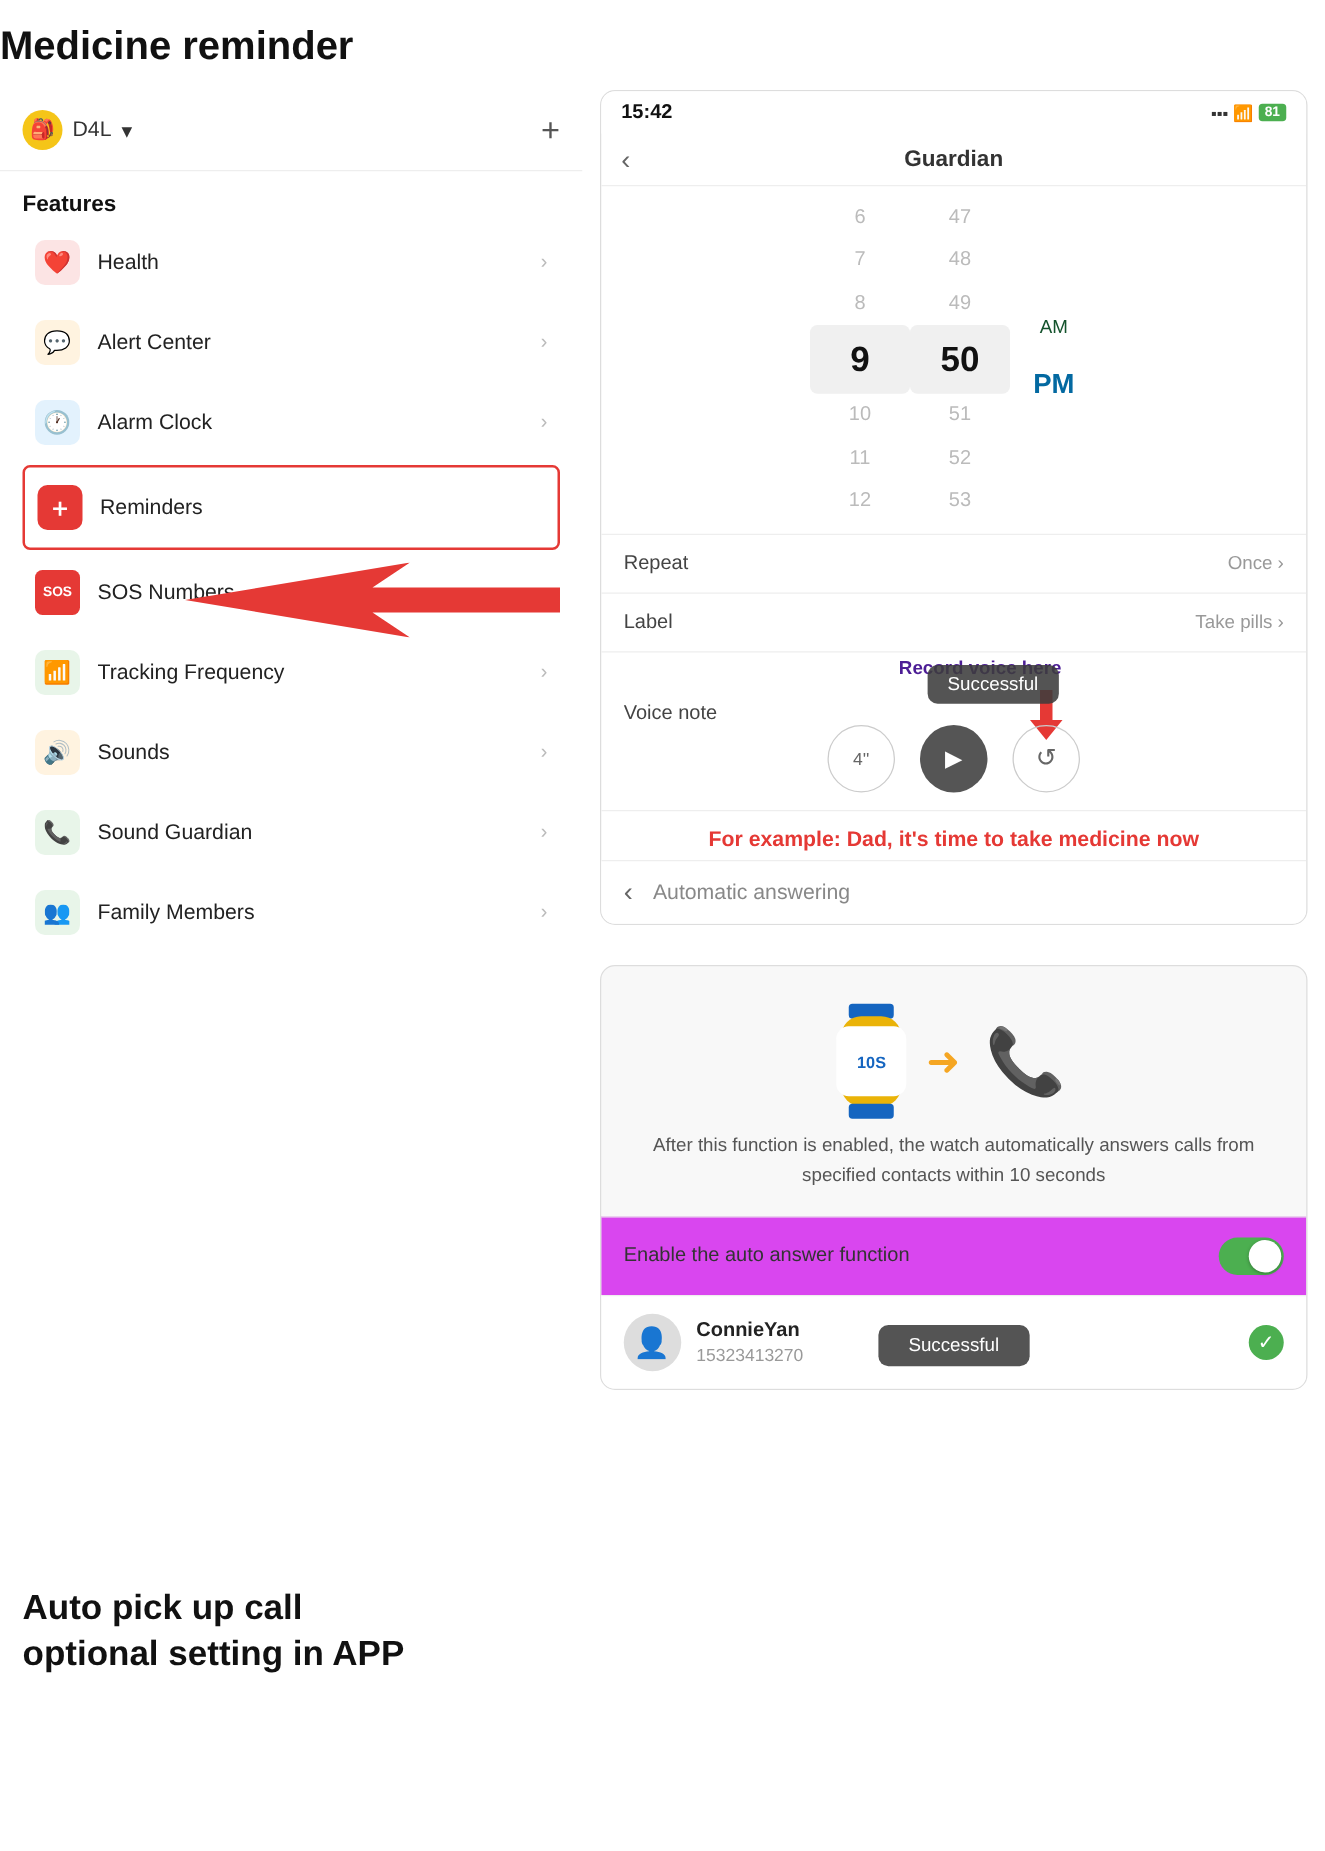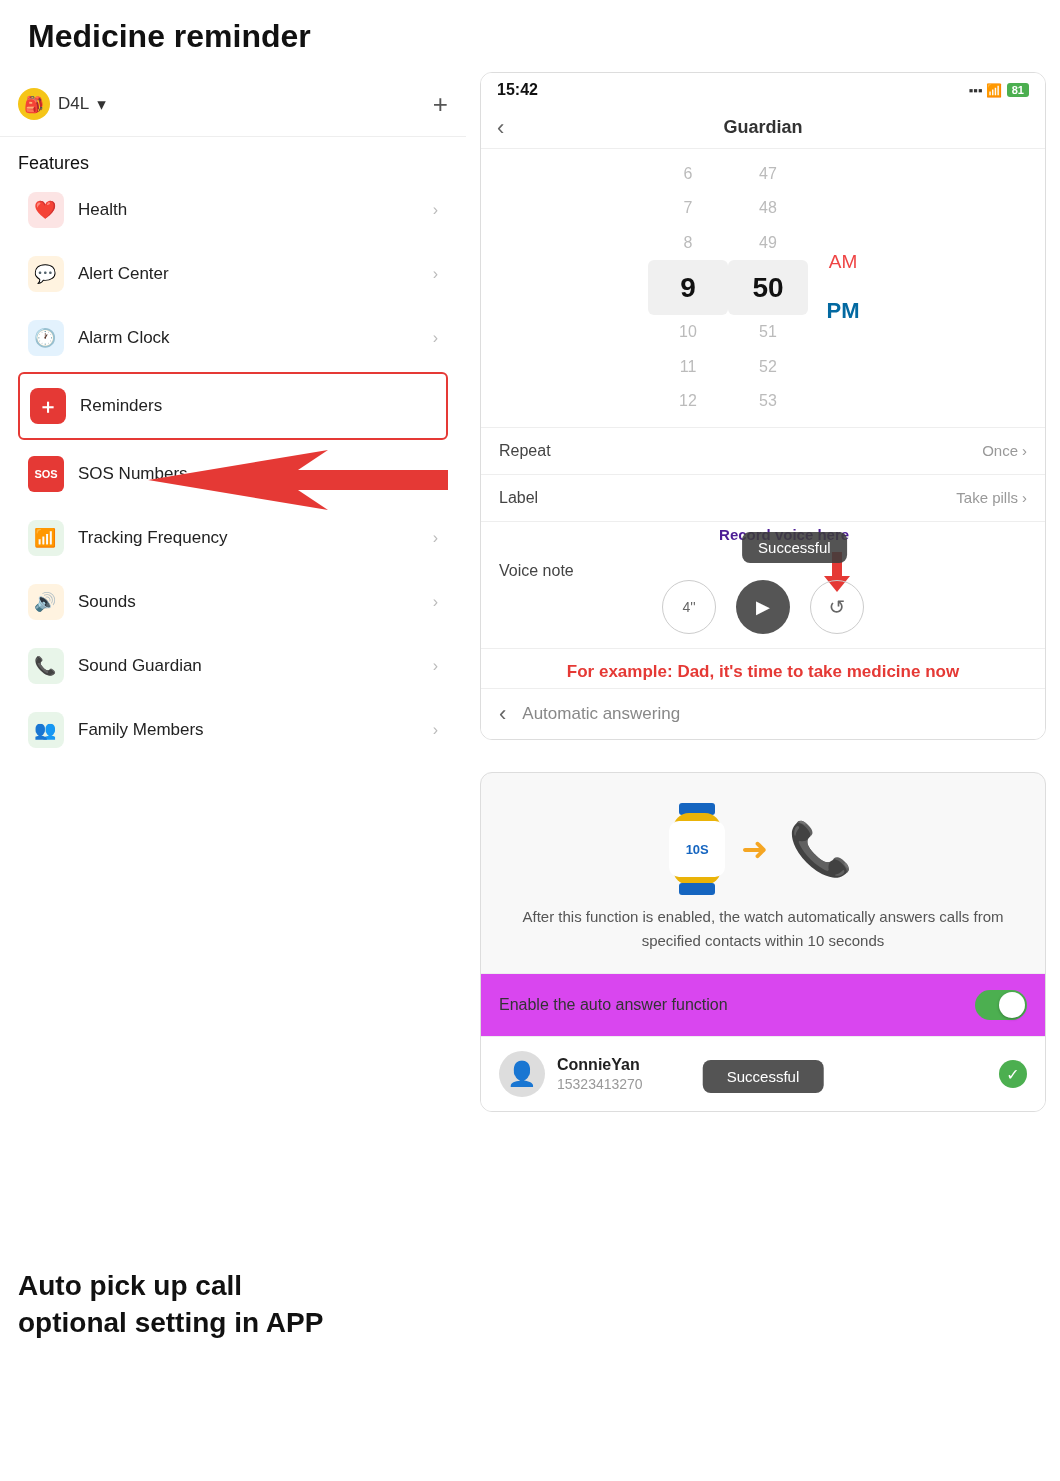--- a/index.html
+++ b/index.html
@@ -9,21 +9,21 @@
       font-family: -apple-system, BlinkMacSystemFont, 'Segoe UI', sans-serif;
       background: #fff;
       overflow: hidden;
       position: relative;
     }
 
     
     .page-title {
       position: absolute;
       top: 18px;
-      left: 28px;
+      left: 0;
       font-size: 32px;
       font-weight: 700;
       color: #111;
     }
 
     
     .left-panel {
       position: absolute;
       top: 72px;
       left: 0;
@@ -64,21 +64,21 @@
       color: #555;
       cursor: pointer;
     }
 
     .features-section {
       padding: 16px 18px 8px;
     }
 
     .features-title {
       font-size: 18px;
-      font-weight: 400;
+      font-weight: 700;
       color: #111;
       margin-bottom: 4px;
     }
 
     .menu-item {
       display: flex;
       align-items: center;
       justify-content: space-between;
       padding: 14px 10px;
       cursor: pointer;
@@ -233,22 +233,22 @@
       padding: 8px 0;
     }
 
     .ampm-col {
       width: 70px;
       text-align: center;
     }
 
     .ampm-cell {
       padding: 6px 0;
-      font-size: 19px;
-      color: #ef4444;
+      font-size: 15px;
+      color: #14532d;
       line-height: 1.8;
     }
 
     .ampm-cell.selected {
       font-size: 22px;
       font-weight: 600;
       color: #0369a1;
     }
 
     

